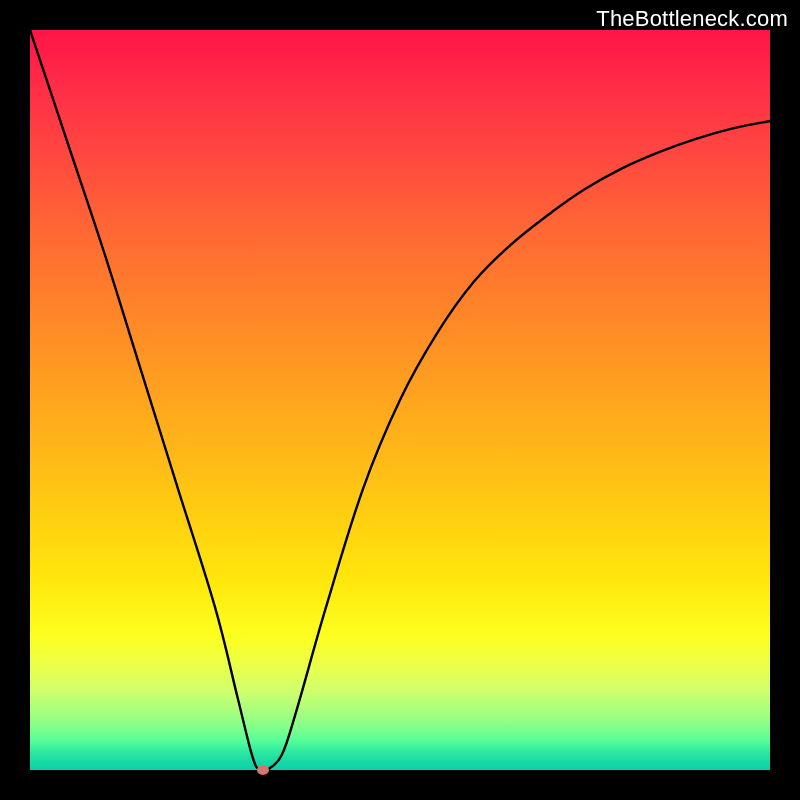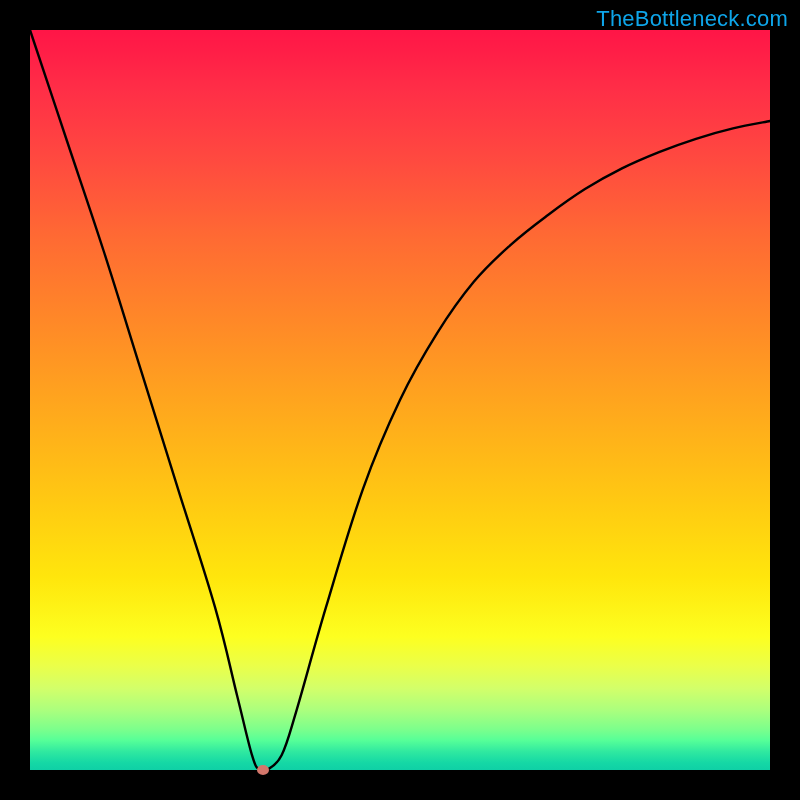--- a/index.html
+++ b/index.html
@@ -41,21 +41,21 @@
       #56ff98 96%,
       #30e9a0 97.5%,
       #15d8a5 99%,
       #0fd0a6 100%
     );
   }
   .watermark {
     position: absolute;
     top: 6px;
     right: 12px;
-    color: #0ea5e9;
+    color: #ffffff;
     font-size: 22px;
     letter-spacing: 0.2px;
     font-weight: 400;
     z-index: 10;
   }
   svg.curve {
     position: absolute;
     left: 0;
     top: 0;
     width: 740px;

